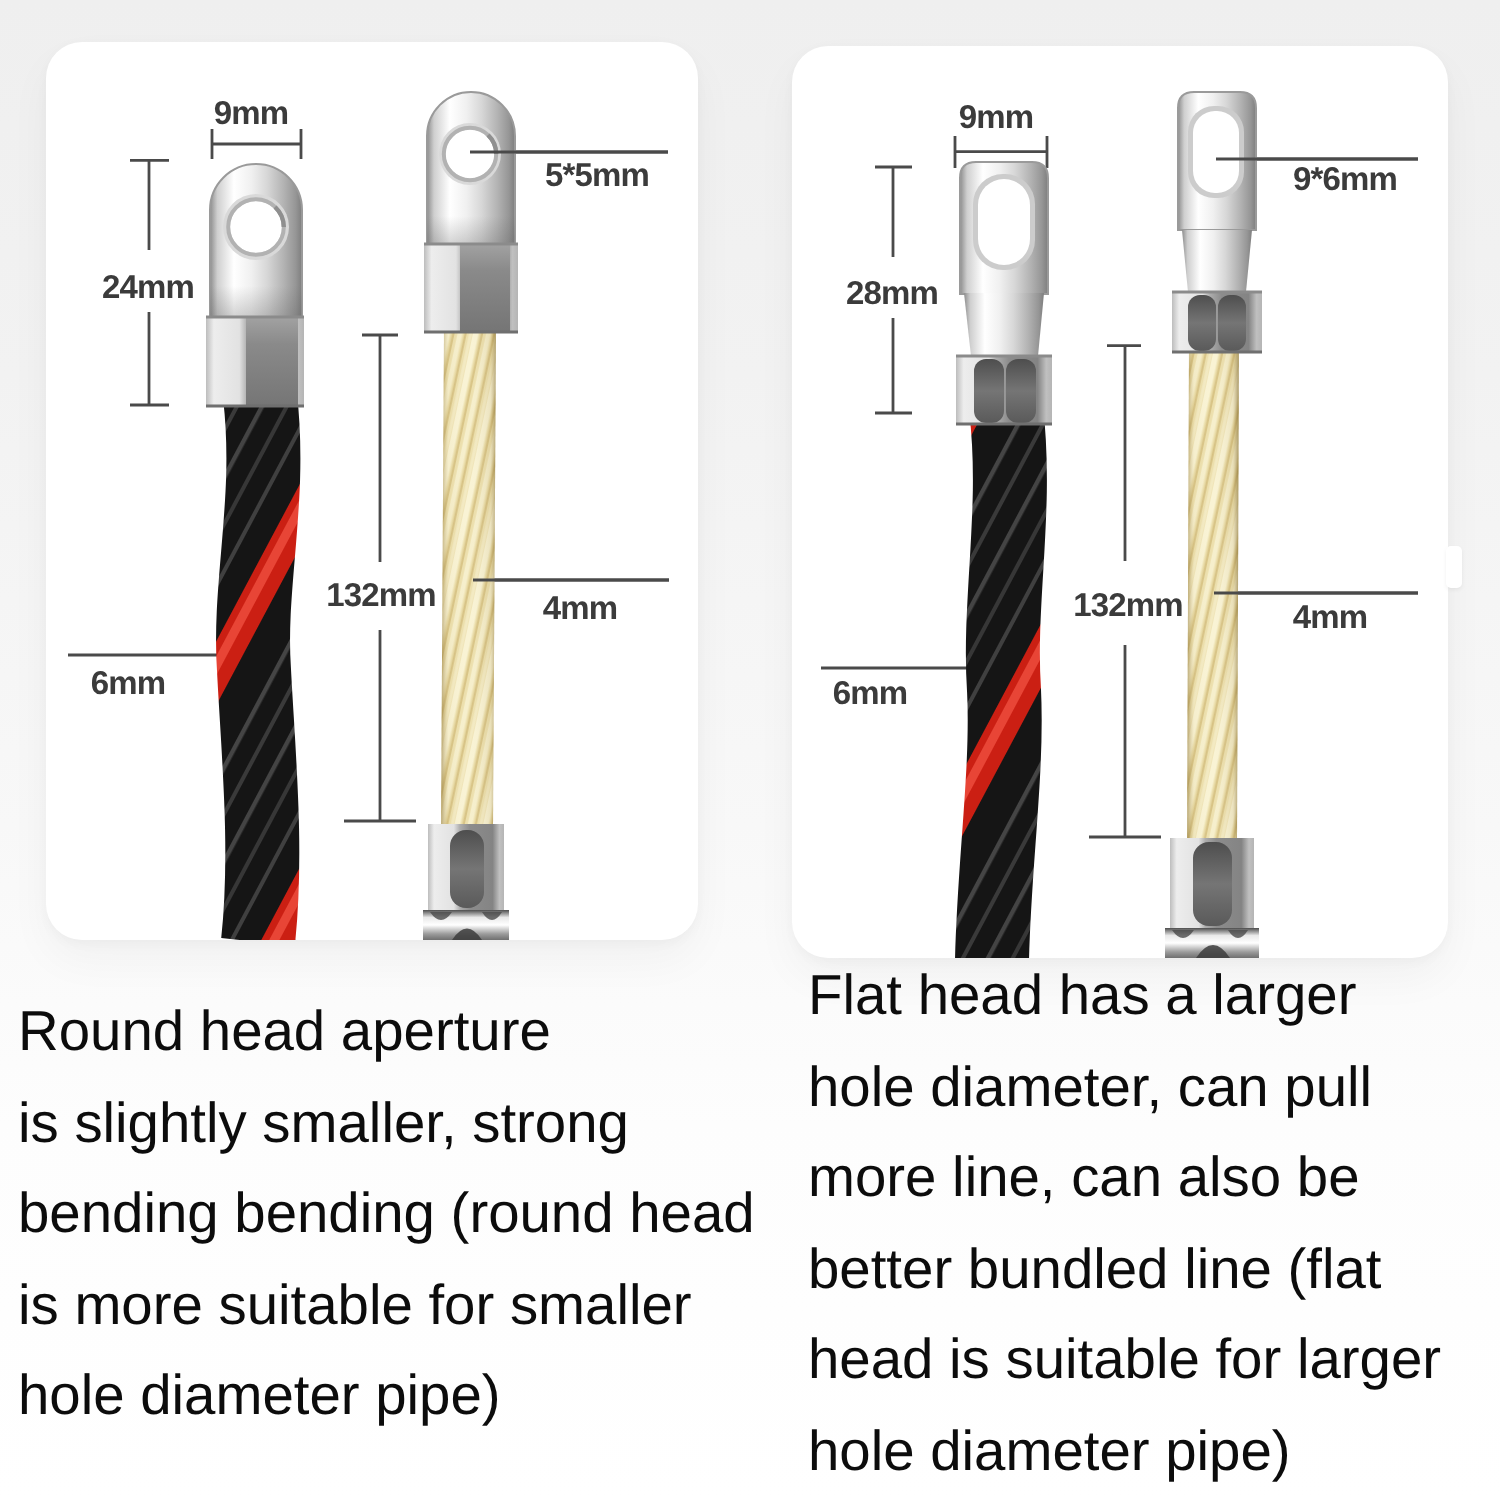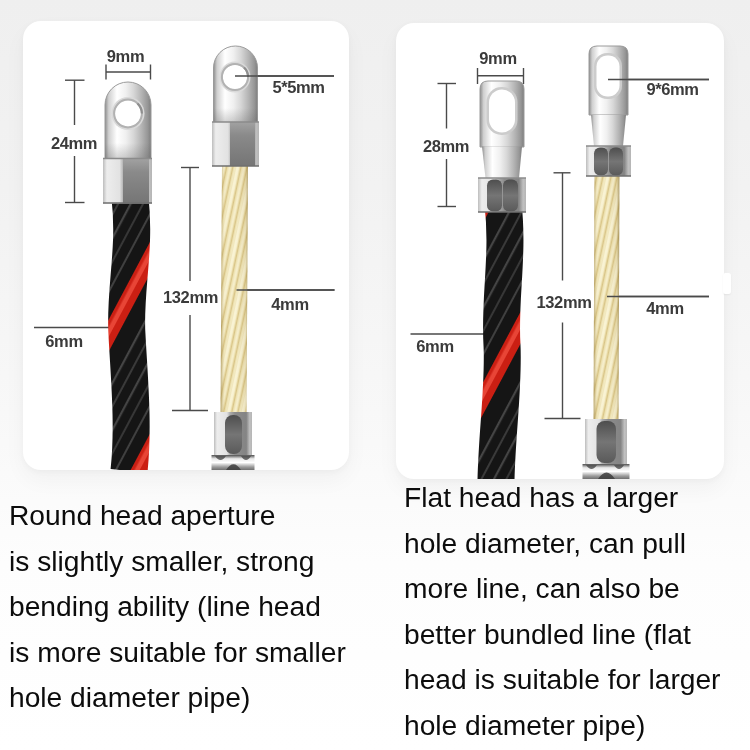--- a/index.html
+++ b/index.html
@@ -256,21 +256,21 @@
     <text x="446" y="152" text-anchor="middle">28mm</text>
     <text x="672.5" y="95" text-anchor="middle">9*6mm</text>
     <text x="564" y="308" text-anchor="middle">132mm</text>
     <text x="665" y="314" text-anchor="middle">4mm</text>
     <text x="435" y="352" text-anchor="middle">6mm</text>
   </g>
 </svg>
 
 <div class="blk" style="left:9px;top:493px;">Round head aperture
 is slightly smaller, strong
-bending ability (line head
+bending bending (round head
 is more suitable for smaller
 hole diameter pipe)</div>
 
 <div class="blk" style="left:404px;top:475px;">Flat head has a larger
 hole diameter, can pull
 more line, can also be
 better bundled line (flat
 head is suitable for larger
 hole diameter pipe)</div>
 

